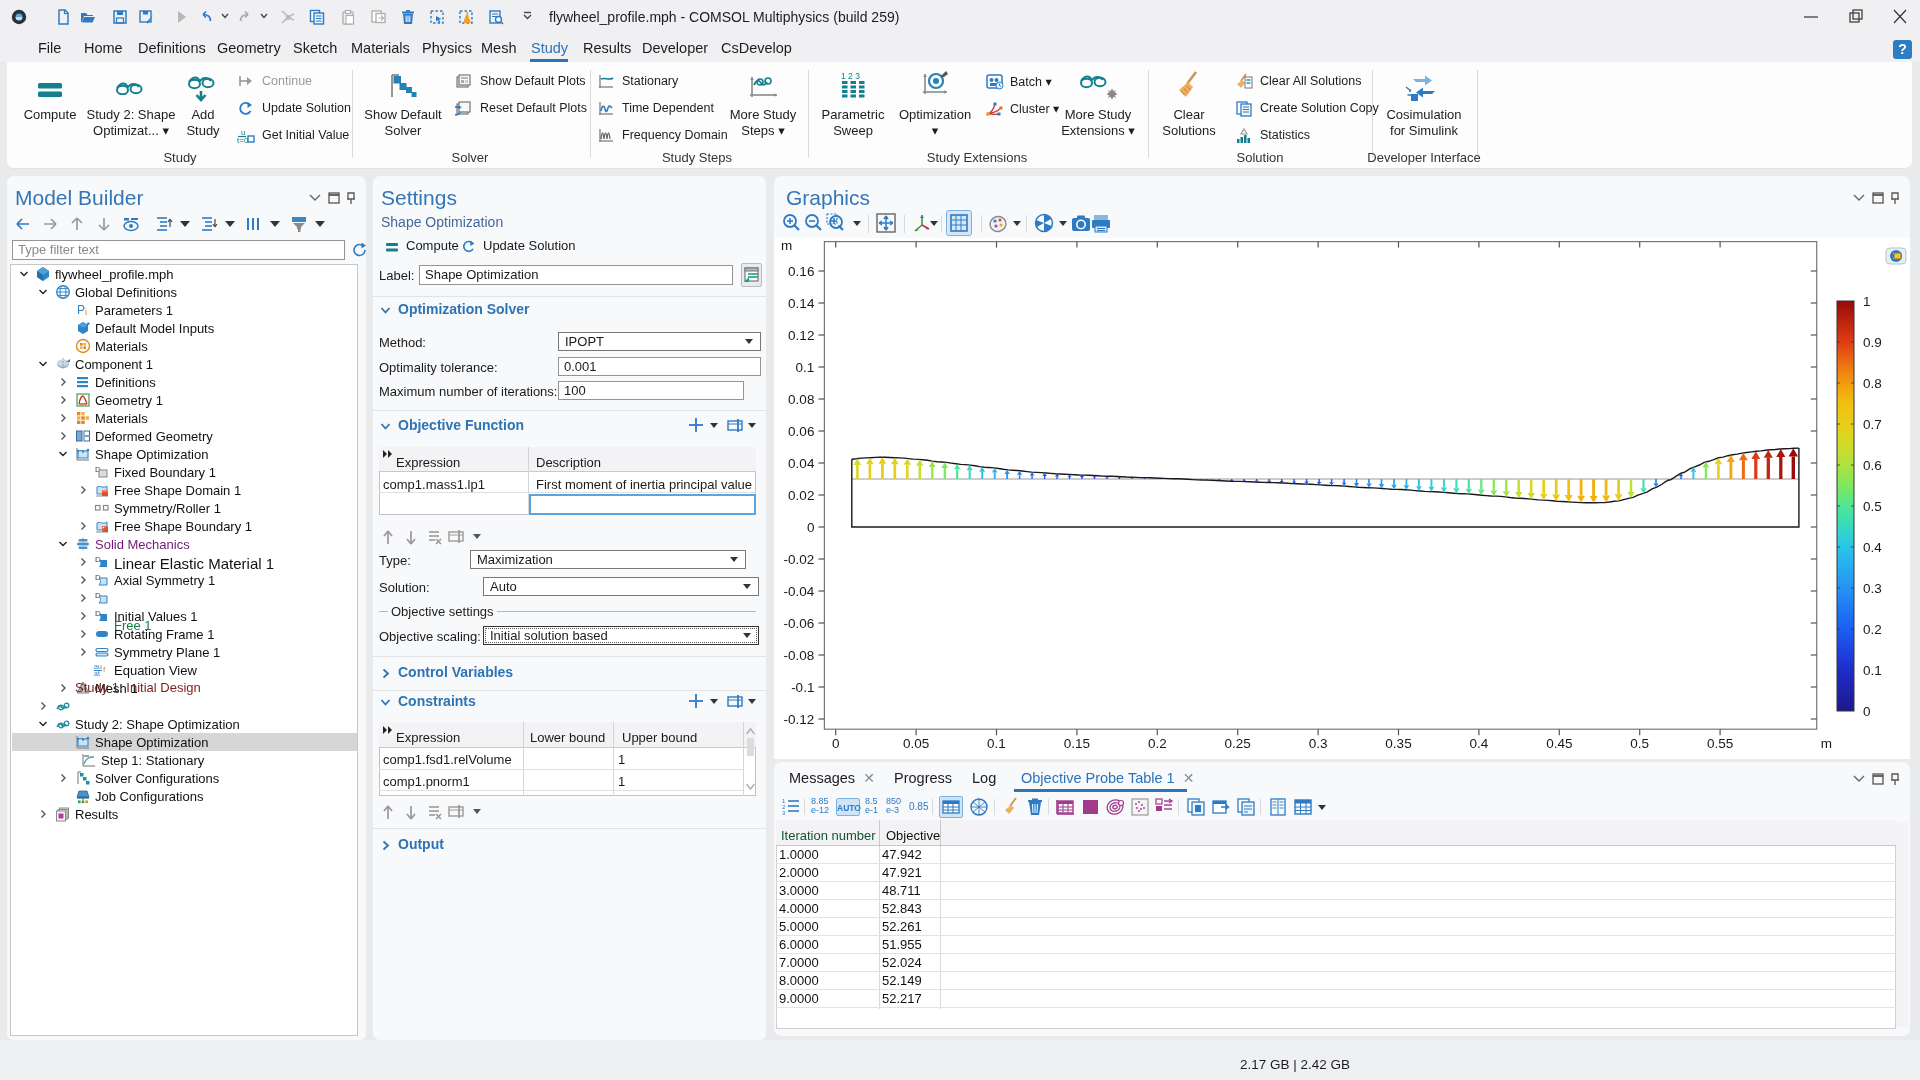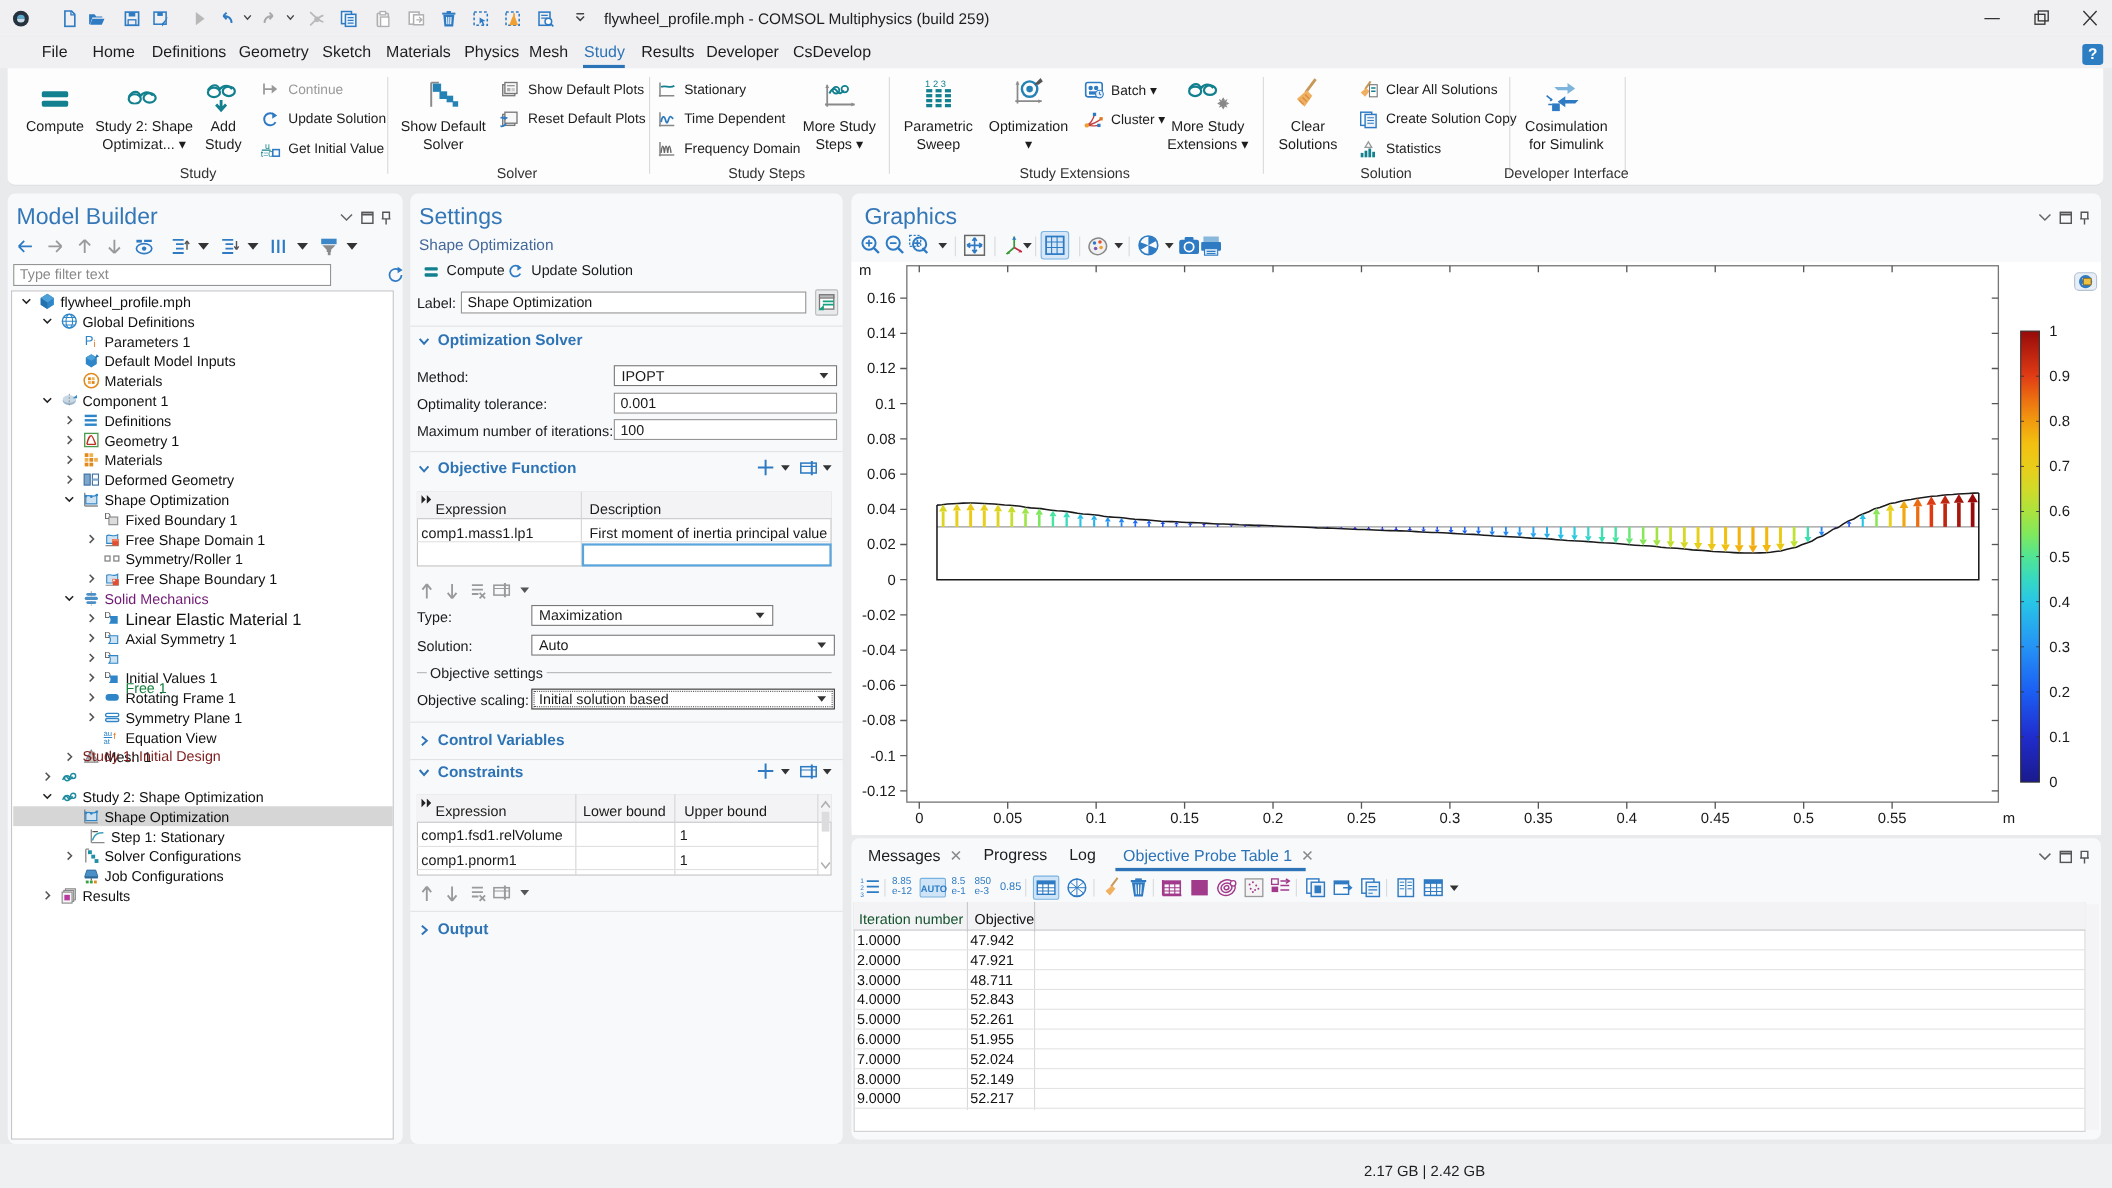--- a/index.html
+++ b/index.html
@@ -401,21 +401,21 @@
     </svg>
     <svg width="18" height="18" viewBox="0 0 18 18" style="position:absolute;left:276px;top:0">
       <rect x="2" y="2" width="14" height="5" fill="#3b87c8"></rect>
       <path d="M3 8 L15 8 L11 12 L11 14 L7 14 L7 12 Z" fill="#8a8a8a"></path>
       <rect x="8" y="14" width="2.5" height="3" fill="#8a8a8a"></rect>
     </svg>
     <svg width="14" height="18" viewBox="0 0 14 18" style="position:absolute;left:298px;top:0">
       <path d="M3 6 L8 12 L13 6 Z" fill="#333"></path>
     </svg>
   </div>
-<div class="field" style="left:12px;top:240px;width:289px;height:20px;color:#8a8a8a">Type filter text</div>
+<div class="field" style="left:12px;top:240px;width:333px;height:20px;color:#8a8a8a">Type filter text</div>
 <svg class="abs" style="left:351px;top:241px" width="18" height="18" viewBox="0 0 18 18">
     <path d="M 14 9 A 5.5 5.5 0 1 1 11.5 4.4" fill="none" stroke="#2e7bc4" stroke-width="1.6"></path>
     <path d="M 10.5 1.5 L 15 4.5 L 10.5 7.5 Z" fill="#2e7bc4"></path>
   </svg>
 <div class="abs" style="left:10px;top:264px;width:348px;height:772px;background:#fff;border:1px solid #c6c6c8"></div>
 <svg width="10" height="10" viewBox="0 0 10 10" style="position:absolute;left:19px;top:269px">
     <path d="M1.5 3 L5 6.5 L8.5 3" fill="none" stroke="#222" stroke-width="1.4"></path>
   </svg>
 <div style="position:absolute;left:35px;top:266px;width:16px;height:16px"><svg width="16" height="16" viewBox="0 0 16 16">
       <path d="M8 1 L14 5 L14 11 L8 15 L2 11 L2 5 Z" fill="#2e86c8"></path>
@@ -709,21 +709,21 @@
 
 <svg width="11" height="11" viewBox="0 0 11 11" style="position:absolute;left:380px;top:305px">
     <path d="M1.5 3 L5.5 7.5 L9.5 3" fill="none" stroke="#2e74b5" stroke-width="1.8"></path>
   </svg>
 <div class="sect" style="left:398px;top:301px">Optimization Solver</div>
 <div class="lbl" style="left:379px;top:335px">Method:</div>
 <div class="combo" style="left:558px;top:332px;width:203px">IPOPT</div>
 <div class="lbl" style="left:379px;top:360px">Optimality tolerance:</div>
 <div class="field" style="left:558px;top:357px;width:203px;height:19px">0.001</div>
 <div class="lbl" style="left:379px;top:384px">Maximum number of iterations:</div>
-<div class="field" style="left:558px;top:381px;width:203px;height:19px">100</div>
+<div class="field" style="left:558px;top:381px;width:186px;height:19px">100</div>
 <div class="abs" style="left:373px;top:410px;width:393px;height:1px;background:#e2e3e5"></div>
 
 <svg width="11" height="11" viewBox="0 0 11 11" style="position:absolute;left:380px;top:421px">
     <path d="M1.5 3 L5.5 7.5 L9.5 3" fill="none" stroke="#2e74b5" stroke-width="1.8"></path>
   </svg>
 <div class="sect" style="left:398px;top:417px">Objective Function</div>
 <svg width="70" height="16" viewBox="0 0 70 16" style="position:absolute;left:688px;top:417px">
     <line x1="8" y1="1" x2="8" y2="15" stroke="#2e7bc4" stroke-width="1.8"></line>
     <line x1="1" y1="8" x2="15" y2="8" stroke="#2e7bc4" stroke-width="1.8"></line>
     <path d="M22 6 L26 11 L30 6 Z" fill="#333"></path>
@@ -757,21 +757,21 @@
       <path d="M55 11 L60 16 M60 11 L55 16"></path>
     </g>
     <g transform="translate(68,2)">
       <rect x="0" y="2" width="14" height="9" fill="none" stroke="#9a9a9b" stroke-width="1.4"></rect>
       <line x1="0" y1="5" x2="14" y2="5" stroke="#9a9a9b"></line>
       <line x1="10" y1="0" x2="10" y2="13" stroke="#9a9a9b" stroke-width="1.8"></line>
     </g>
     <path d="M92 6 L96 11 L100 6 Z" fill="#555"></path>
   </svg>
 <div class="lbl" style="left:379px;top:553px">Type:</div>
-<div class="combo" style="left:483px;top:550px;width:220px">Maximization</div>
+<div class="combo" style="left:470px;top:550px;width:276px">Maximization</div>
 <div class="lbl" style="left:379px;top:580px">Solution:</div>
 <div class="combo" style="left:483px;top:577px;width:276px">Auto</div>
 <div class="abs" style="left:379px;top:611px;width:9px;height:1px;background:#b5b6b8"></div>
 <div class="lbl" style="left:391px;top:604px;color:#222">Objective settings</div>
 <div class="abs" style="left:497px;top:611px;width:259px;height:1px;background:#b5b6b8"></div>
 <div class="lbl" style="left:379px;top:629px">Objective scaling:</div>
 <div class="combo" style="left:483px;top:626px;width:276px;border:1px solid #333;outline:1px dotted #555;outline-offset:-3px">Initial solution based</div>
 <div class="abs" style="left:373px;top:656px;width:393px;height:1px;background:#e2e3e5"></div>
 
 <svg width="11" height="11" viewBox="0 0 11 11" style="position:absolute;left:380px;top:668px">

